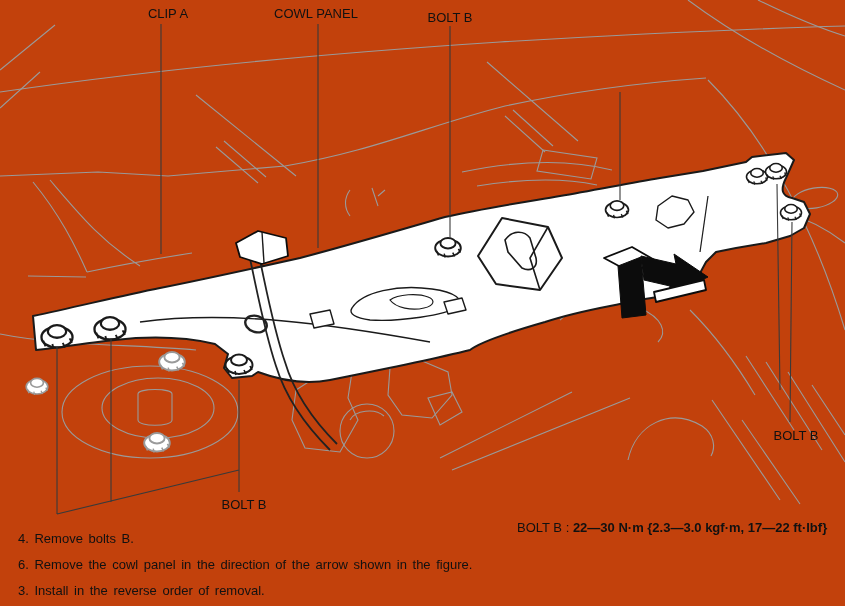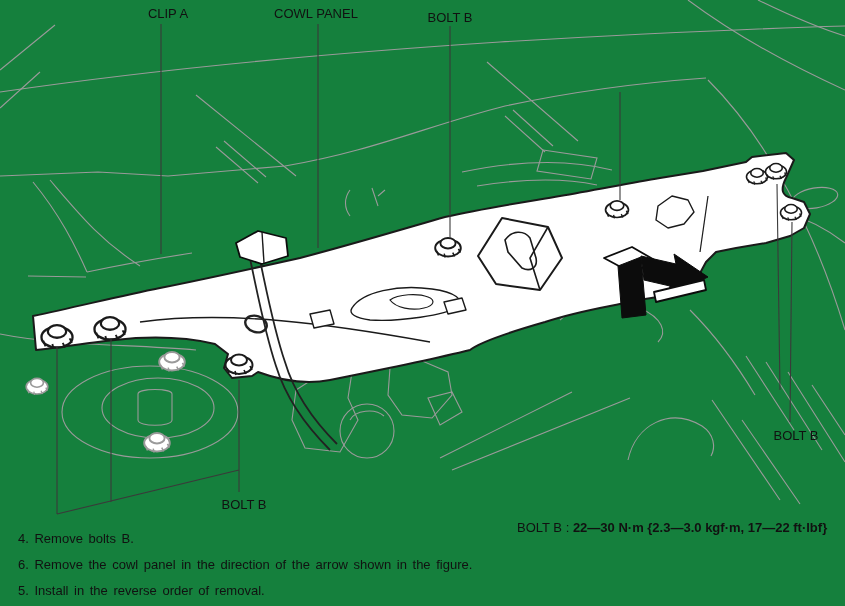--- a/index.html
+++ b/index.html
@@ -1,16 +1,16 @@
 <!DOCTYPE html>
 <html><head>
 <meta charset="utf-8">
 <style>
   html,body{margin:0;padding:0;background:#fff;}
-  #page{position:relative;width:845px;height:606px;background:#15803d;overflow:hidden;
+  #page{position:relative;width:845px;height:606px;background:#c2410c;overflow:hidden;
         font-family:"Liberation Sans","DejaVu Sans",sans-serif;}
   #figure-svg{position:absolute;left:0;top:0;}
   svg text{font-family:"Liberation Sans","DejaVu Sans",sans-serif;font-size:13px;fill:#111;}
   .lead{stroke:#3a3a3a;stroke-width:1.1;fill:none;}
   .lite{stroke:#9a9a9a;stroke-width:1.1;fill:none;}
   .dark{stroke:#1a1a1a;fill:none;}
   .panel{stroke:#1a1a1a;stroke-width:2;fill:#fff;stroke-linejoin:round;}
   .panel-thin{stroke:#1a1a1a;stroke-width:1.4;fill:#fff;stroke-linejoin:round;}
   .blackfill{fill:#0c0c0c;stroke:#0c0c0c;stroke-width:1;stroke-linejoin:round;}
   .whiteface{fill:#fff;stroke:#0c0c0c;stroke-width:1.8;stroke-linejoin:round;}
@@ -144,16 +144,16 @@
   </svg>
 
   <div id="torque-line">
     <span>BOLT B :</span>
     <span class="bold">22—30 N·m {2.3—3.0 kgf·m, 17—22 ft·lbf}</span>
   </div>
 
   <div id="steps">
     <p class="step">4. Remove bolts B.</p>
     <p class="step">6. Remove the cowl panel in the direction of the arrow shown in the figure.</p>
-    <p class="step">5. Install in the reverse order of removal.</p>
+    <p class="step">3. Install in the reverse order of removal.</p>
   </div>
 
 </div>
 
 </body></html>

